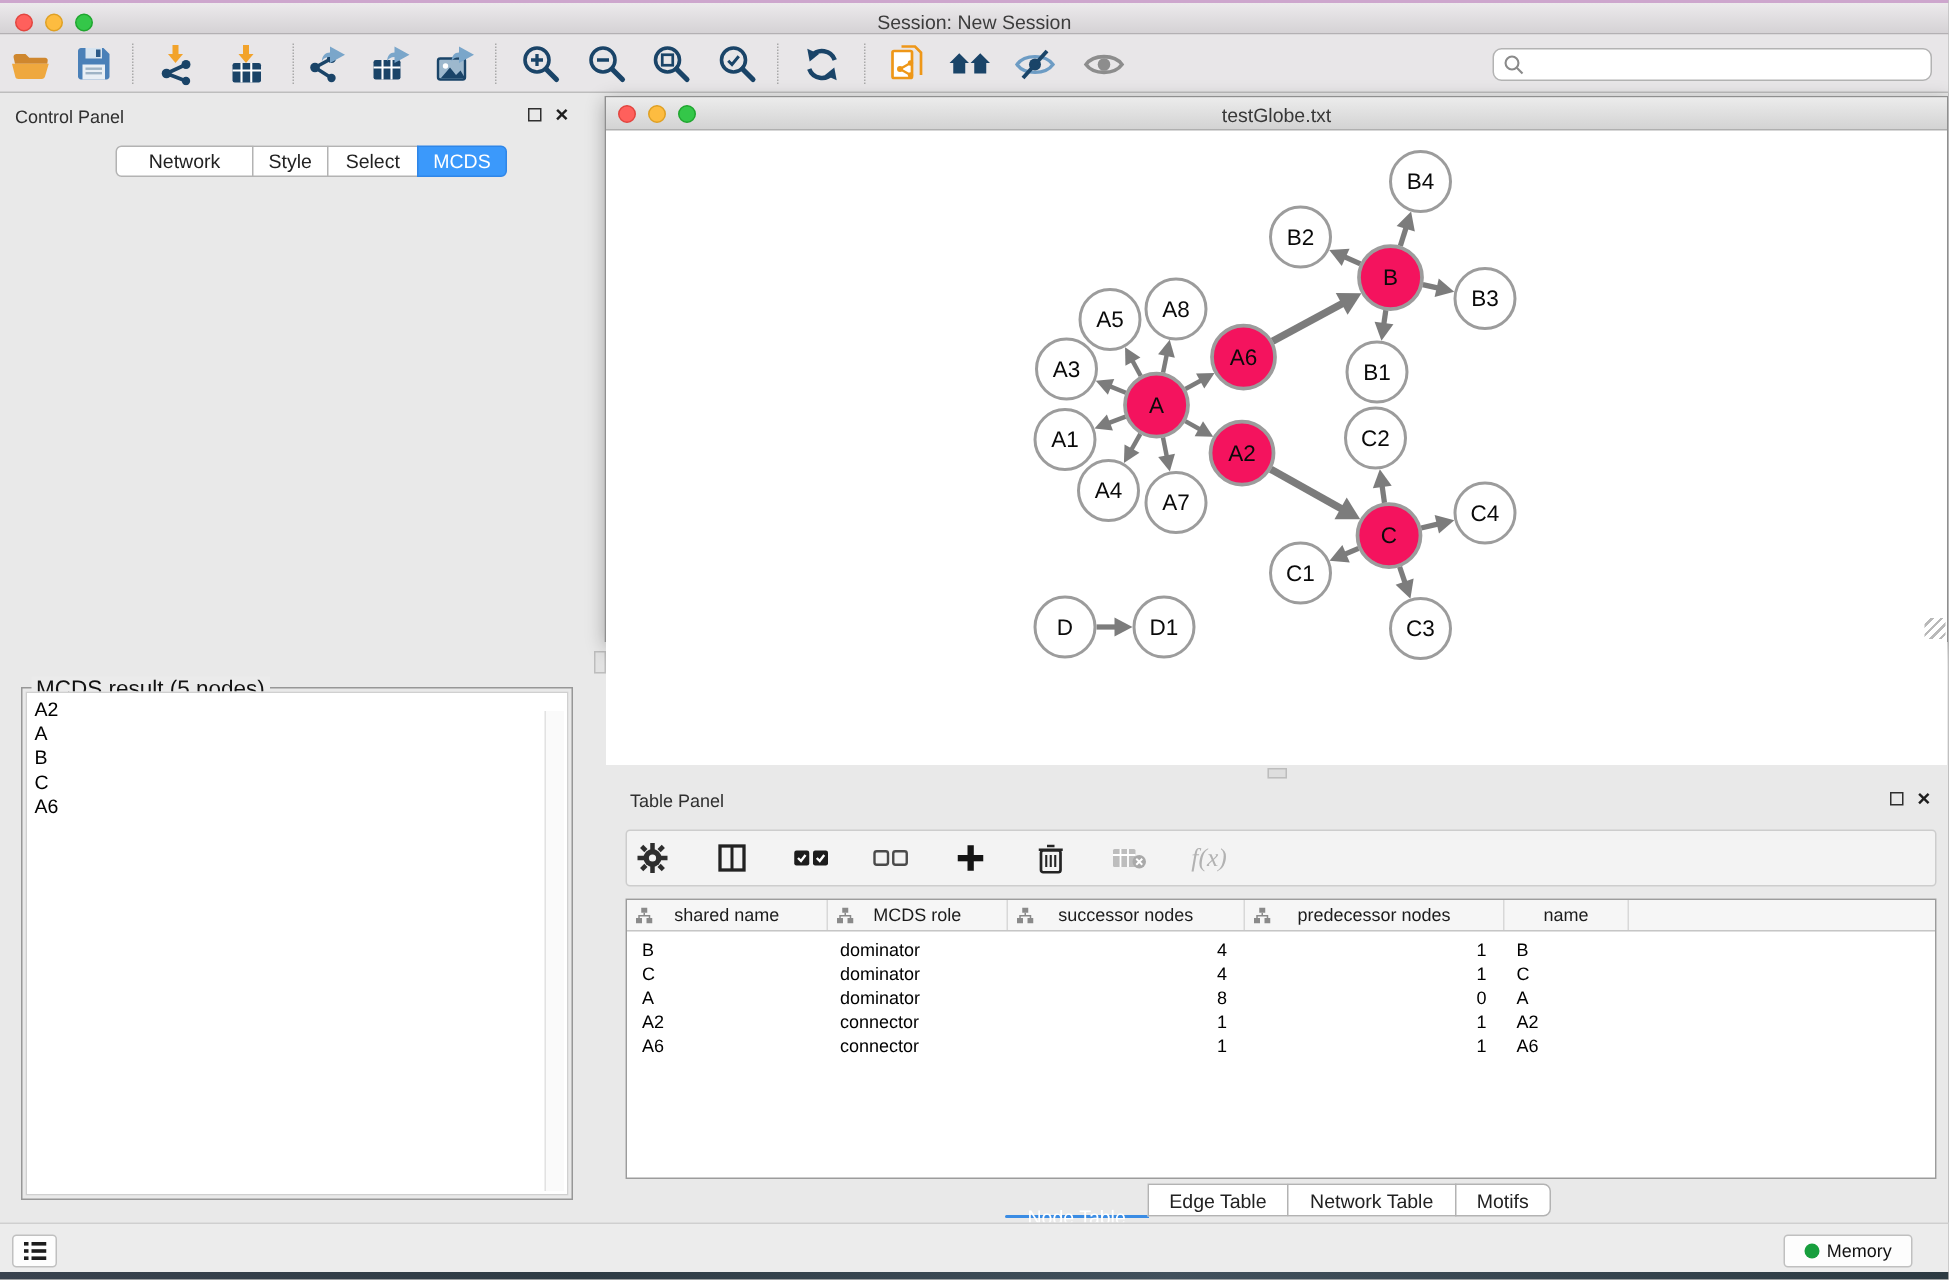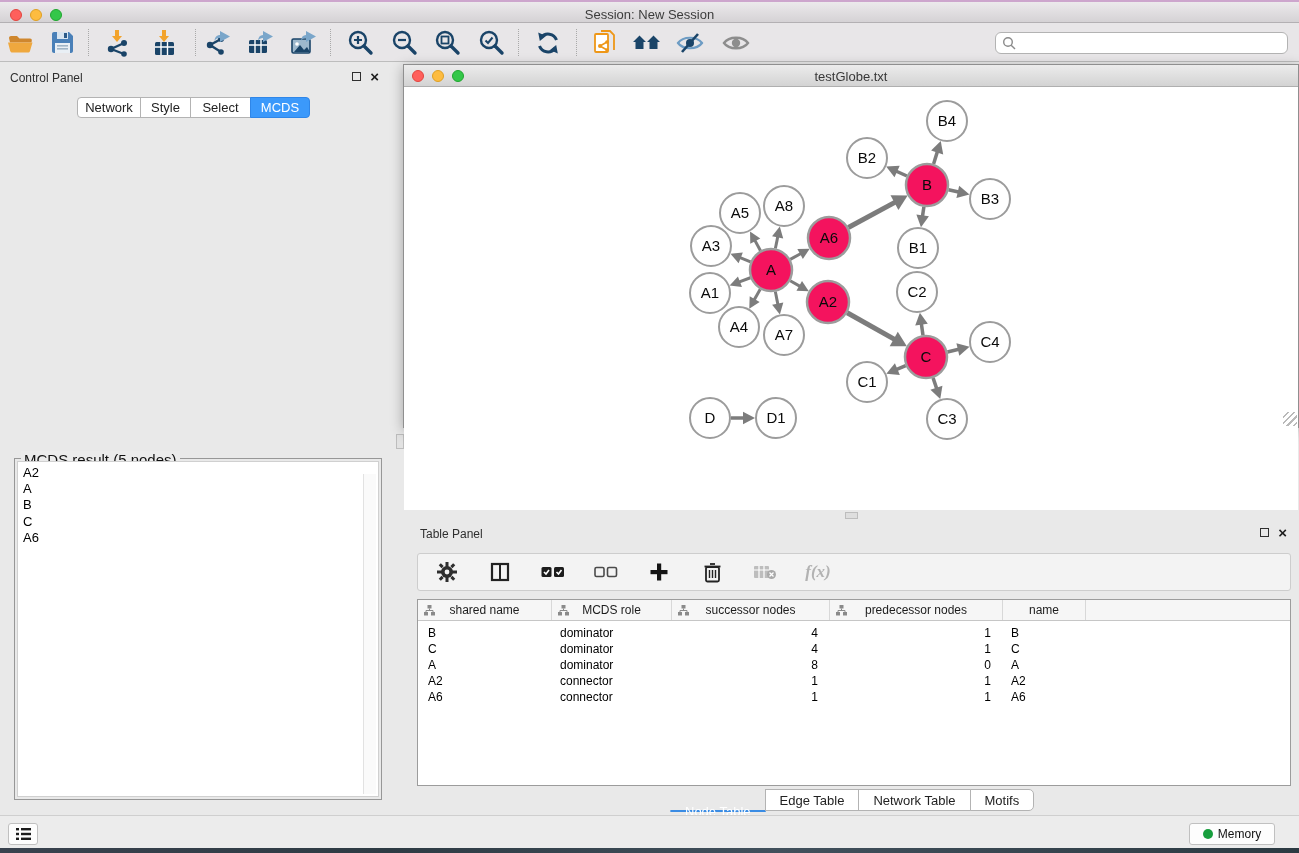--- a/index.html
+++ b/index.html
@@ -78,21 +78,21 @@
   .nw-titlebar .lights { left:8px; top:5px; }
   .nw-title { top:4px; left:0; width:100%; text-align:center; font-size:13px; color:#383838; }
   .nw-canvas { position:absolute; left:0; top:23px; width:894px; height:422px; background:#fff; }
   .resize-grip { position:absolute; right:1px; bottom:1px; width:14px; height:14px;
      background:repeating-linear-gradient(135deg, transparent 0 3px, #b9b9b9 3px 4.5px); }
 
   
   .table-panel { left:403px; top:520px; width:896px; height:293px; }
   .tp-toolbar { left:14px; top:33px; width:874px; height:38px; background:#f3f3f3;
                 border:1px solid #cdcdcd; border-radius:3px; display:flex; align-items:center;
-                padding-left:16px; gap:27px;font-weight:bold; }
+                padding-left:4px; gap:27px; }
   .tp-ico { width:26px; height:26px; display:flex; align-items:center; justify-content:center; }
   .fx-label { font-family:"Liberation Serif", serif; font-style:italic; font-size:17px;
               color:#b2b2b2; }
   .tp-table { left:14px; top:79px; width:874px; height:187px; background:#fff;
               border:1px solid #9c9c9c; overflow:hidden; }
   .th-row { display:flex; height:21px; background:#f6f6f6; border-bottom:1px solid #c6c6c6; }
   .th { position:relative; border-right:1px solid #d8d8d8; display:flex; align-items:center;
         justify-content:center; font-size:12px; color:#1c1c1c; }
   .th svg { position:absolute; left:6px; }
   .tr { display:flex; height:16px; font-size:12px; color:#000; }
@@ -282,21 +282,21 @@
   </div>
 
   <div class="abs control-panel">
     <div class="abs panel-title" style="left:10px; top:8px">Control Panel</div>
     <div class="abs panel-icons" style="right:12px; top:9px">
       <span class="float-ico"></span>
       <span class="close-ico">×</span>
     </div>
 
     <div class="abs seg" style="left:77px; top:34px">
-      <div class="tab" style="width:64px">Network</div>
+      <div class="tab" style="width:92px">Network</div>
       <div class="tab" style="width:51px">Style</div>
       <div class="tab" style="width:61px">Select</div>
       <div class="tab active" style="width:60px">MCDS</div>
     </div>
 
 
     <div class="abs result-group">
       <span class="result-legend">MCDS result (5 nodes)</span>
       <div class="result-list">
         <div>A2</div>

